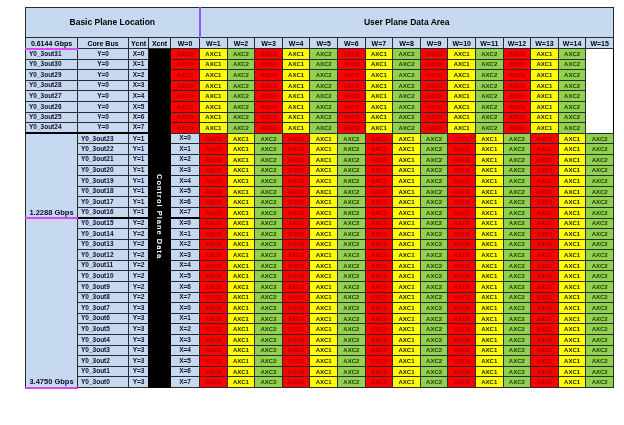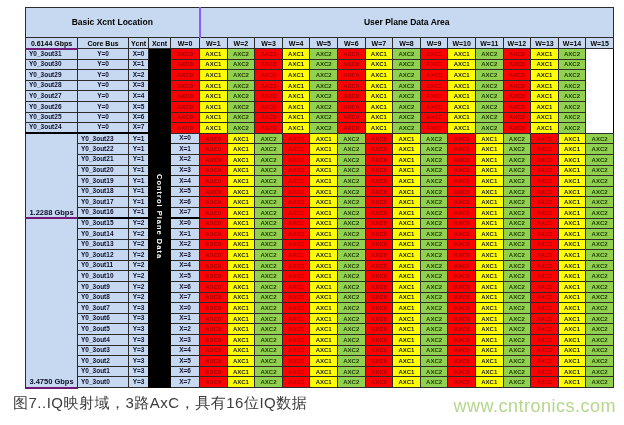--- a/index.html
+++ b/index.html
@@ -20,21 +20,21 @@
     height:30px; background:var(--header-bg); font-size:8.5px;
     font-weight:bold; color:#000; text-align:center;
   }
   th.thickleft { border-left:2px solid #8b5cf6; }
   tr.h2row th, tr.h2row td { height:11px; background:var(--header-bg);
     font-size:7px; font-weight:bold; color:#000; text-align:center; }
   tbody tr { height:10.6px; }
   td.rate {
     background:var(--header-bg); vertical-align:bottom; text-align:center;
     font-weight:bold; font-size:7.5px; color:#0c0c28; padding-bottom:1px;
-    border-bottom:2px solid #701a75;
+    border-bottom:2px solid #d946ef;
   }
   td.cb {
     background:var(--header-bg); text-align:left; padding-left:3px;
     font-weight:bold; font-size:6.5px; color:#10102c;
   }
   td.yx {
     background:var(--header-bg); text-align:center;
     font-weight:bold; font-size:6.5px; color:#10102c;
   }
   tr.gend td.lft { border-bottom:2px solid #000; }
@@ -82,21 +82,21 @@
         <col style="width:27.6px">
         <col style="width:27.6px">
       <col style="width:27.6px">
         <col style="width:27.6px">
         <col style="width:27.6px">
         <col style="width:27.6px">
         <col style="width:27.6px">
     </colgroup>
     <thead>
       <tr class="h1row">
-        <th colspan="5">Basic Xcnt Location</th>
+        <th colspan="5">Basic Plane Location</th>
         <th colspan="15" class="thickleft">User Plane Data Area</th>
       </tr>
       <tr class="h2row" id="h2row">
           <td class="rate lft" rowspan="9">
             <div>0.6144 Gbps</div>
           </td>
           <th>Core Bus</th>
           <th>Ycnt</th>
           <th>Xcnt</th>
           <th>W=0</th>
@@ -761,15 +761,13 @@
           <td class="axc axc0">AXC0</td>
           <td class="axc axc1">AXC1</td>
           <td class="axc axc2">AXC2</td>
           <td class="axc axc0">AXC0</td>
           <td class="axc axc1">AXC1</td>
           <td class="axc axc2">AXC2</td>
         </tr>
       </tbody>
   </table>
 
-  <div class="caption">图7..IQ映射域，3路AxC，具有16位IQ数据</div>
-  <div class="watermark">www.cntronics.com</div>
 </div>
 
 </body></html>

